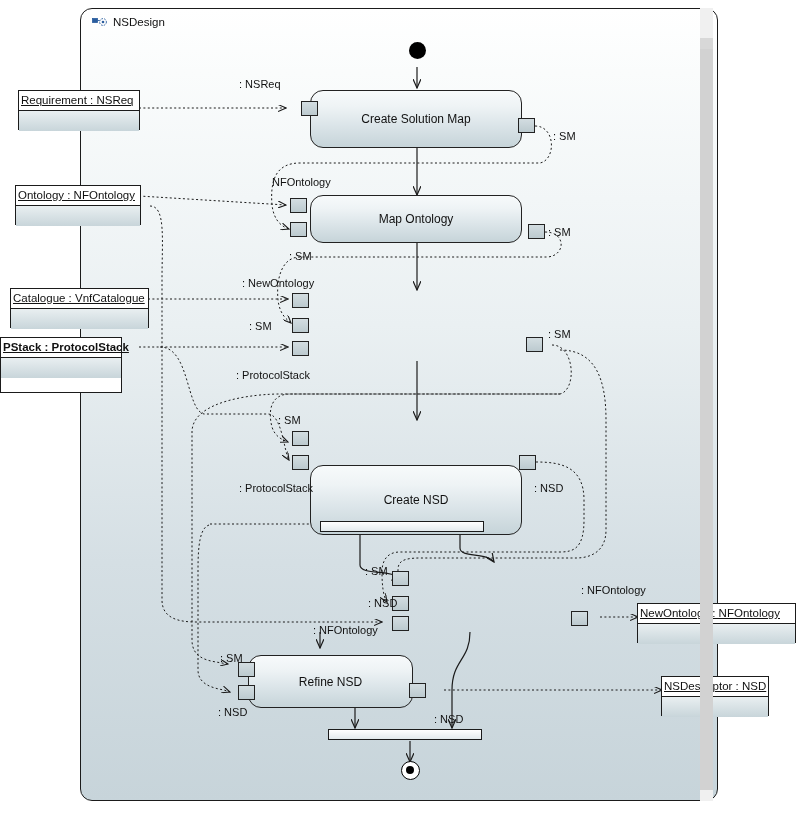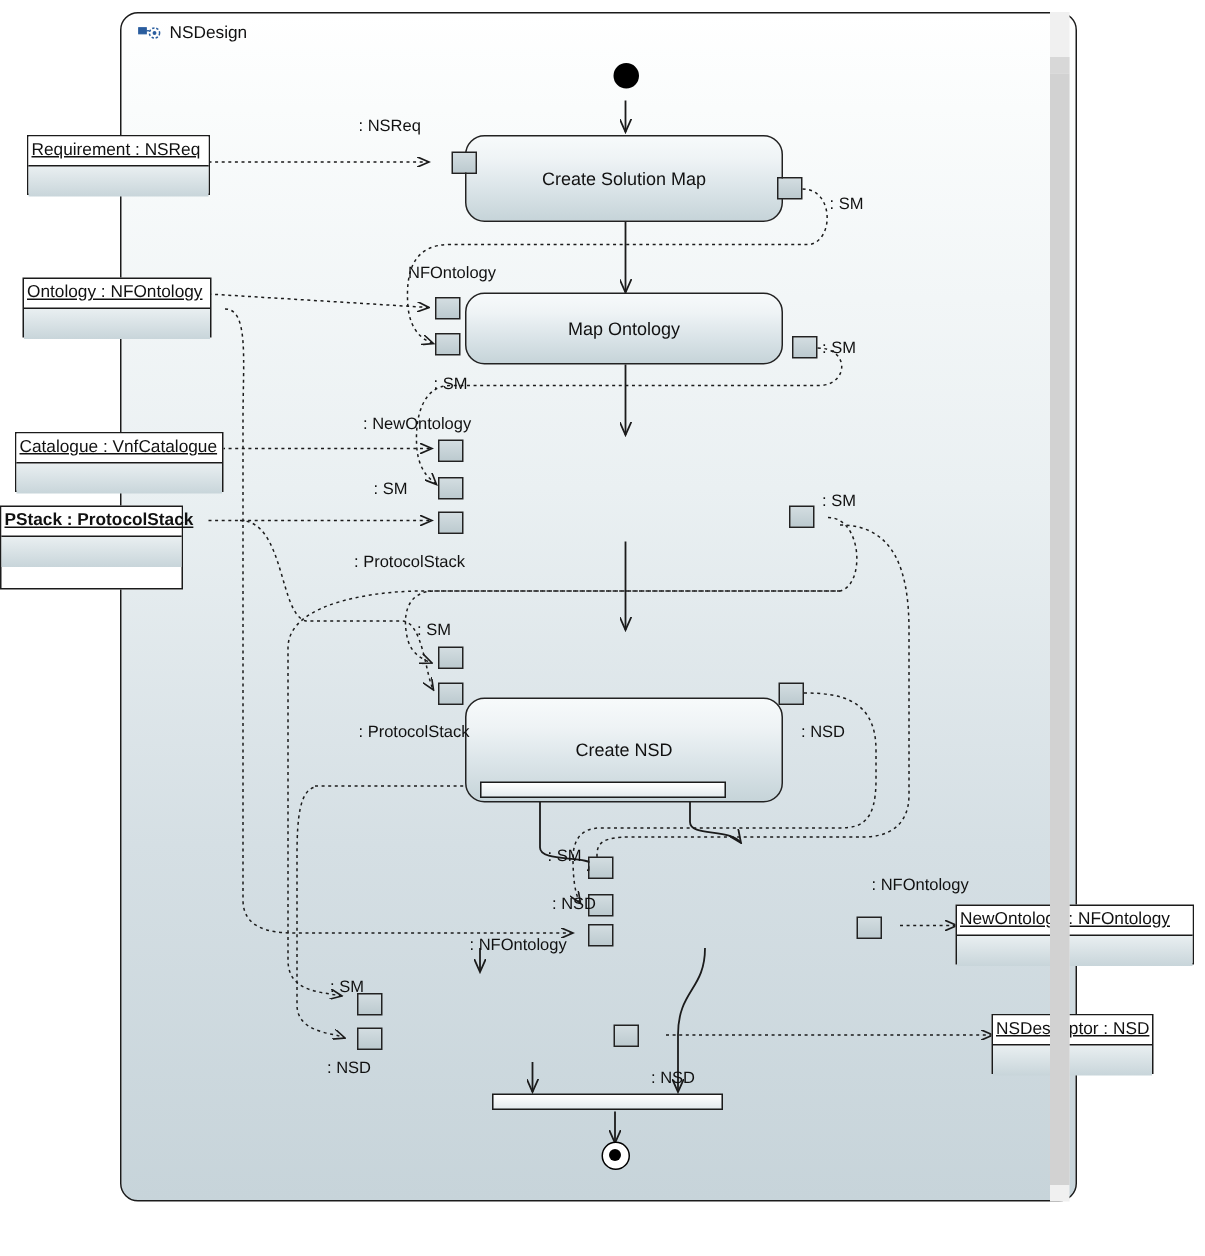--- a/index.html
+++ b/index.html
@@ -252,20 +252,23 @@
 
   <div class="pin" style="left:392px;top:571px;"></div>
   <div class="pin" style="left:392px;top:596px;"></div>
   <div class="pin" style="left:392px;top:616px;"></div>
   <div class="pin" style="left:571px;top:611px;"></div>
   <div class="lbl" style="left:365px;top:565px;">: SM</div>
   <div class="lbl" style="left:368px;top:597px;">: NSD</div>
   <div class="lbl" style="left:313px;top:624px;">: NFOntology</div>
   <div class="lbl" style="left:581px;top:584px;">: NFOntology</div>
 
+  <div class="action" style="left:248px;top:655px;width:165px;height:53px;">
+    <span>Refine NSD</span>
+  </div>
   <div class="pin" style="left:238px;top:662px;"></div>
   <div class="pin" style="left:238px;top:685px;"></div>
   <div class="pin" style="left:409px;top:683px;"></div>
   <div class="lbl" style="left:220px;top:652px;">: SM</div>
   <div class="lbl" style="left:218px;top:706px;">: NSD</div>
   <div class="lbl" style="left:434px;top:713px;">: NSD</div>
 
   <div class="bar" style="left:328px;top:729px;width:154px;"></div>
 
   <div class="final" style="left:401px;top:761px;">

